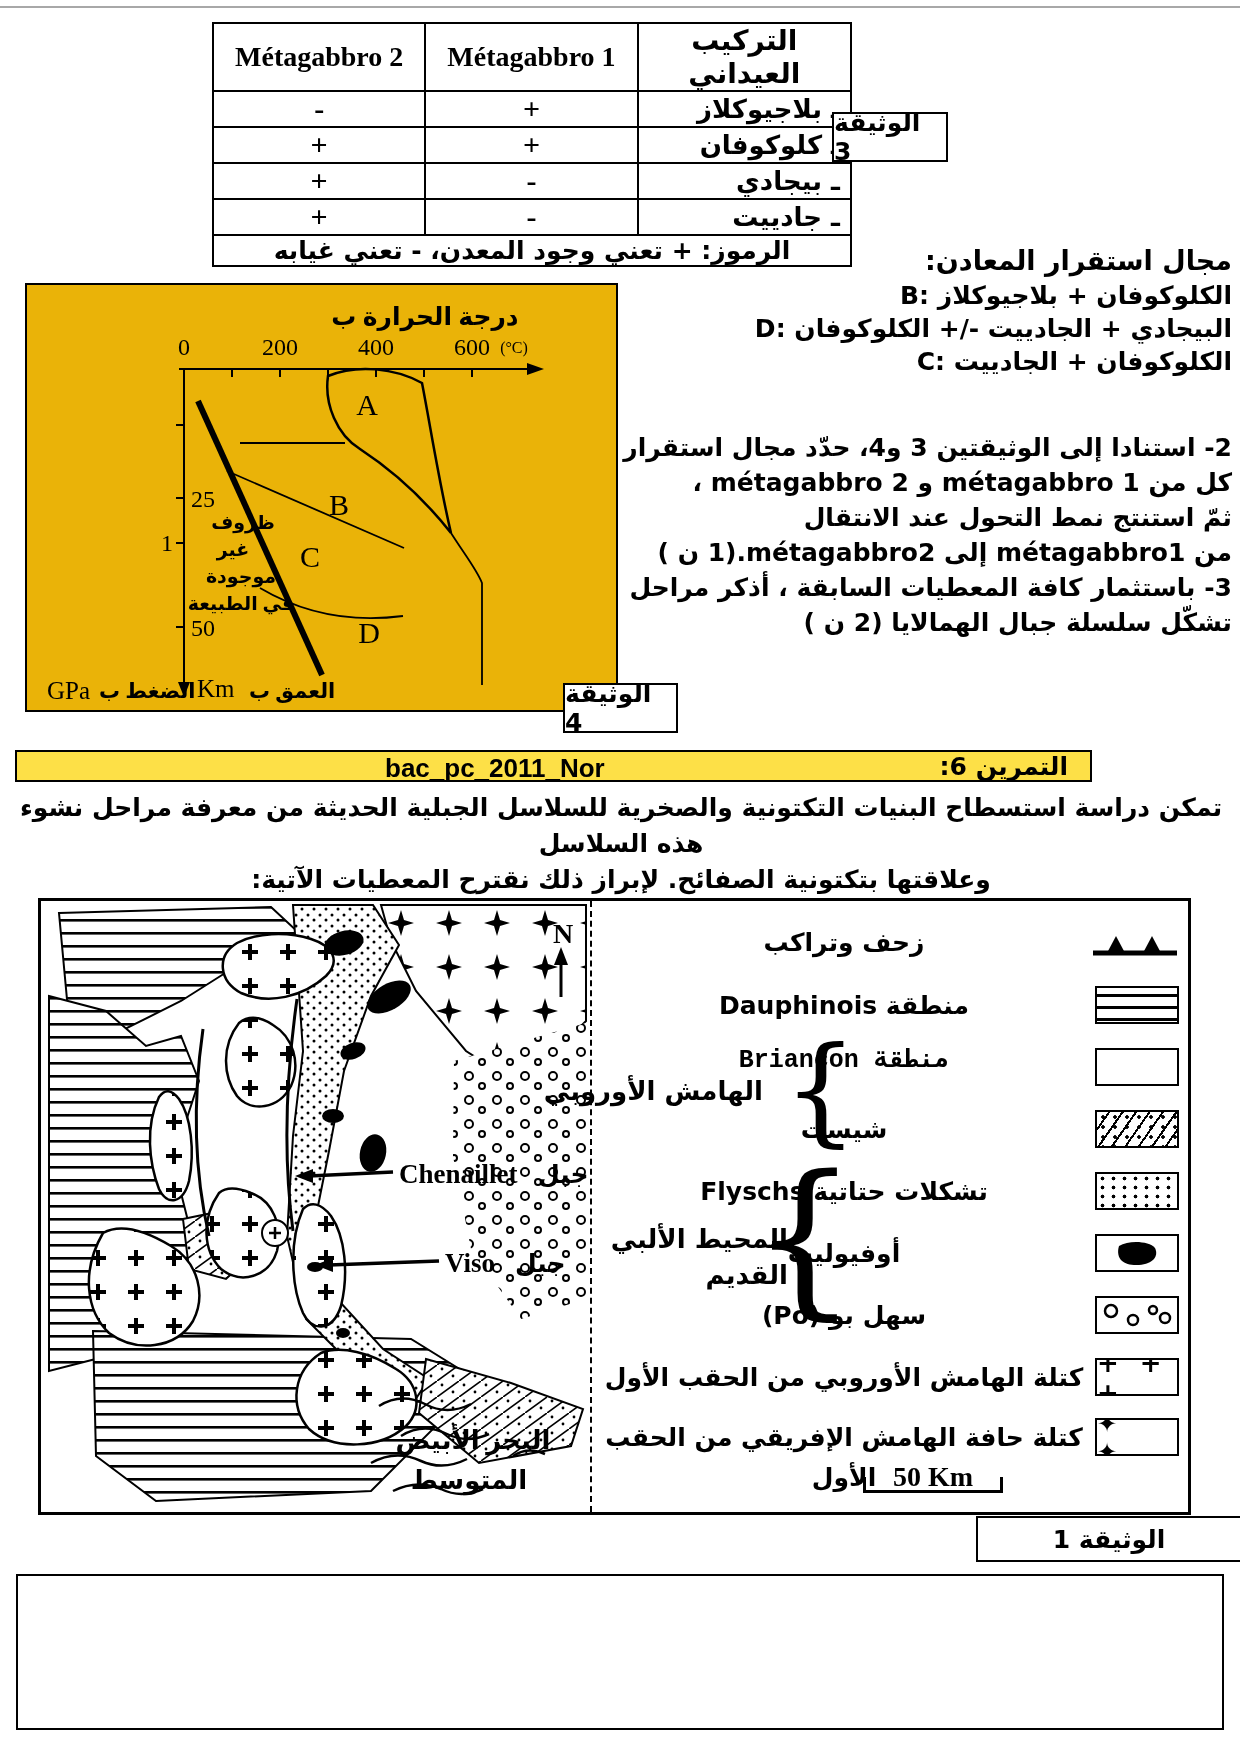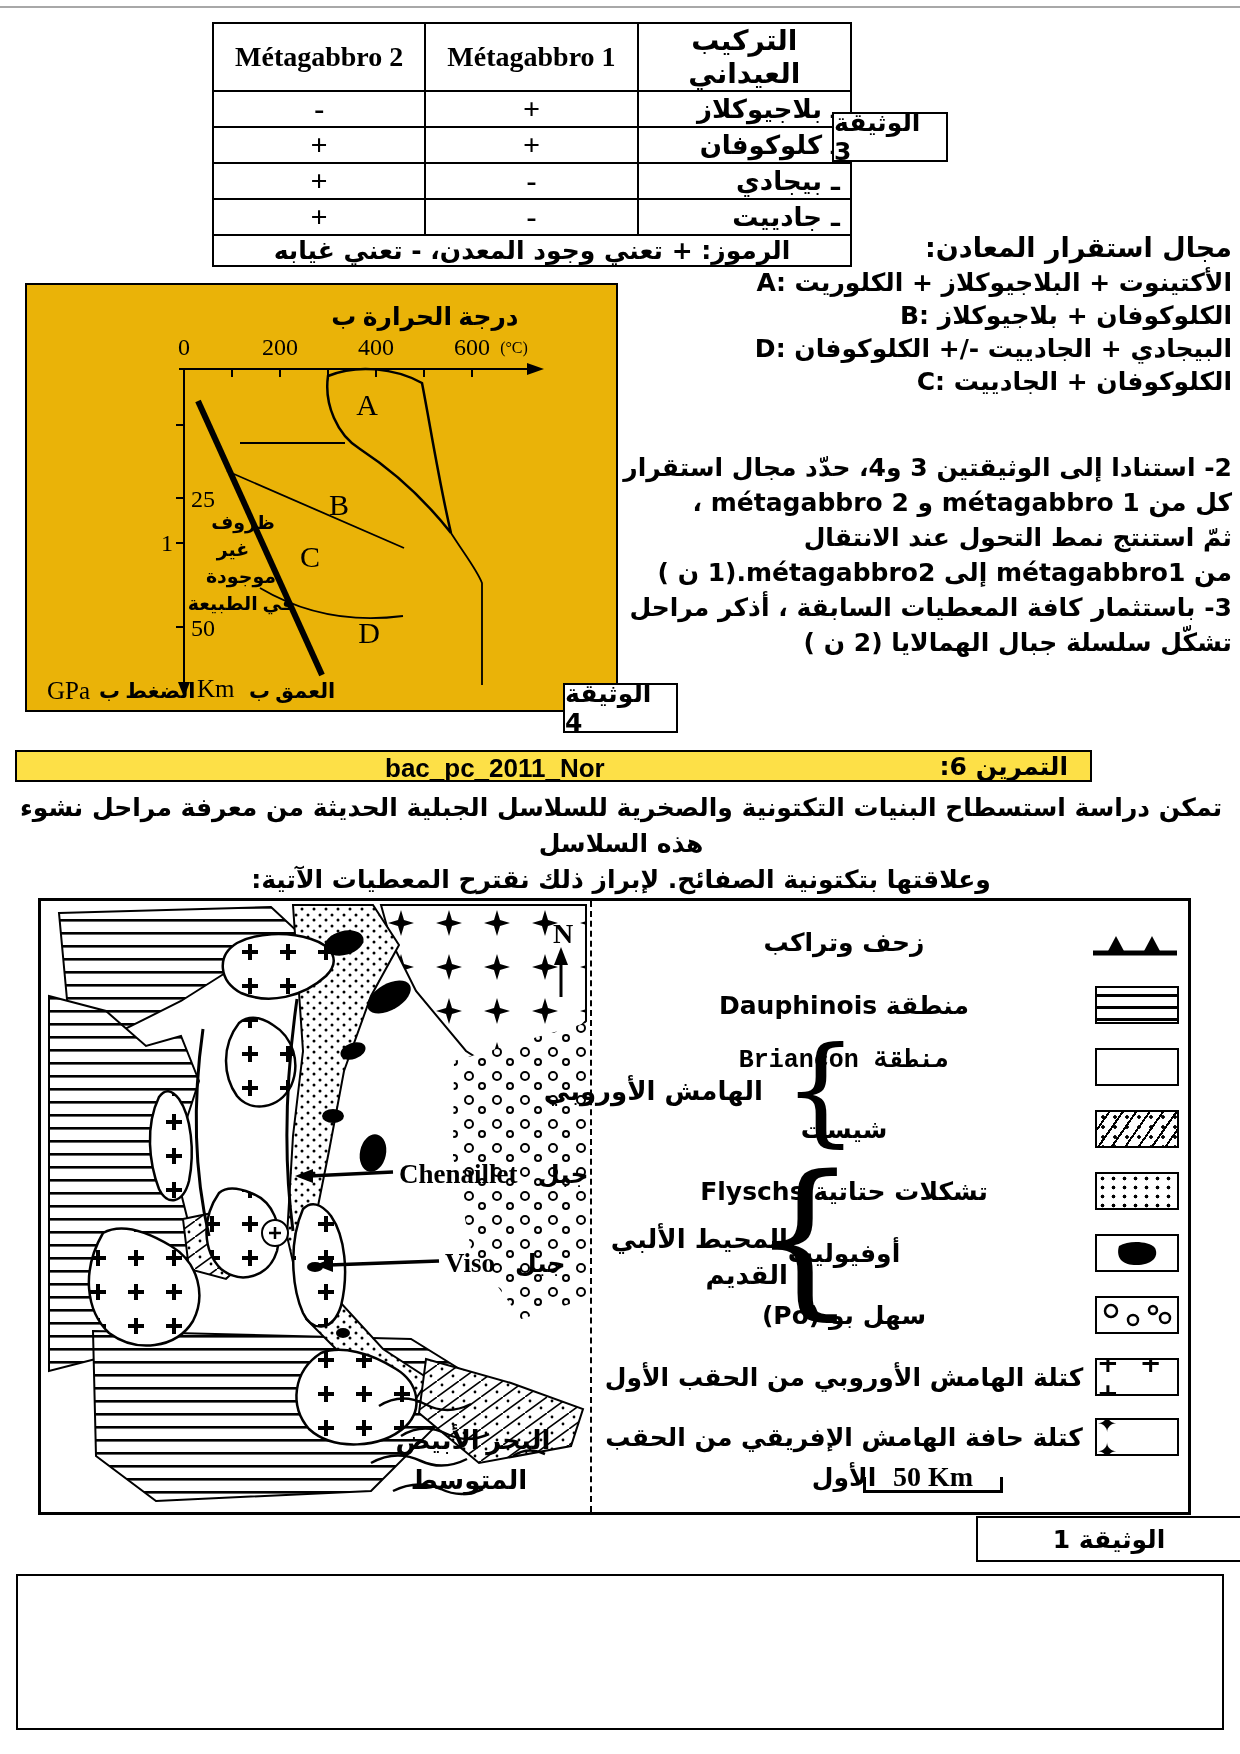--- a/index.html
+++ b/index.html
@@ -25,21 +25,21 @@
   .doc3 td.foot { height:30px; font-size:25px; text-align:center; direction:rtl; font-family:"DejaVu Sans",sans-serif; }
   .doc-label {
     border:2px solid #000; background:#fff; z-index:5;
     display:flex; align-items:center; justify-content:center;
     font-size:25px; font-weight:bold; font-family:"DejaVu Sans",sans-serif;
   }
 
   
   .right-col { left:618px; top:230px; width:614px; direction:rtl; text-align:right;
                font-family:"DejaVu Sans",sans-serif; }
-  .stab-title { font-size:27px; font-weight:bold; line-height:36px; }
+  .stab-title { font-size:27px; font-weight:bold; line-height:36px;margin-top:13px; }
   .stab-item  { font-size:25px; line-height:33px; font-weight:bold; }
   .q-line { font-size:25px; line-height:35px; font-weight:bold; }
   .q-gap { height:52px; }
 
   
   .diagram-box { left:25px; top:283px; width:593px; height:429px; border:2px solid #000; background:#eab308; }
 
   
   .ex-bar { left:15px; top:750px; width:1077px; height:32px; background:#fde047;
             border:2px solid #000; z-index:2; }
@@ -118,21 +118,20 @@
     <tr>
       <td class="foot" colspan="3">الرموز: + تعني وجود المعدن،      - تعني غيابه</td>
     </tr>
   </tbody>
     </table>
 
   <div class="abs doc-label" style="left:832px; top:112px; width:116px; height:50px;">الوثيقة 3</div>
 
   <div class="abs right-col">
     <div class="stab-title">مجال استقرار المعادن:</div>
-    <div class="stab-item">الأكتينوت + البلاجيوكلاز + الكلوريت :A</div>
     <div class="stab-item">الكلوكوفان + بلاجيوكلاز :B</div>
     <div class="stab-item">البيجادي + الجادييت -/+ الكلوكوفان :D</div>
     <div class="stab-item">الكلوكوفان + الجادييت :C</div>
     <div class="q-gap"></div>
     <div class="q-line">2- استنادا إلى الوثيقتين 3 و4، حدّد مجال استقرار</div>
     <div class="q-line">كل من métagabbro 1 و métagabbro 2 ،</div>
     <div class="q-line">ثمّ استنتج نمط التحول عند الانتقال</div>
     <div class="q-line">من métagabbro1 إلى métagabbro2.(1 ن )</div>
     <div class="q-line">3- باستثمار كافة المعطيات السابقة ، أذكر مراحل</div>
     <div class="q-line">تشكّل سلسلة جبال الهمالايا (2 ن )</div>

